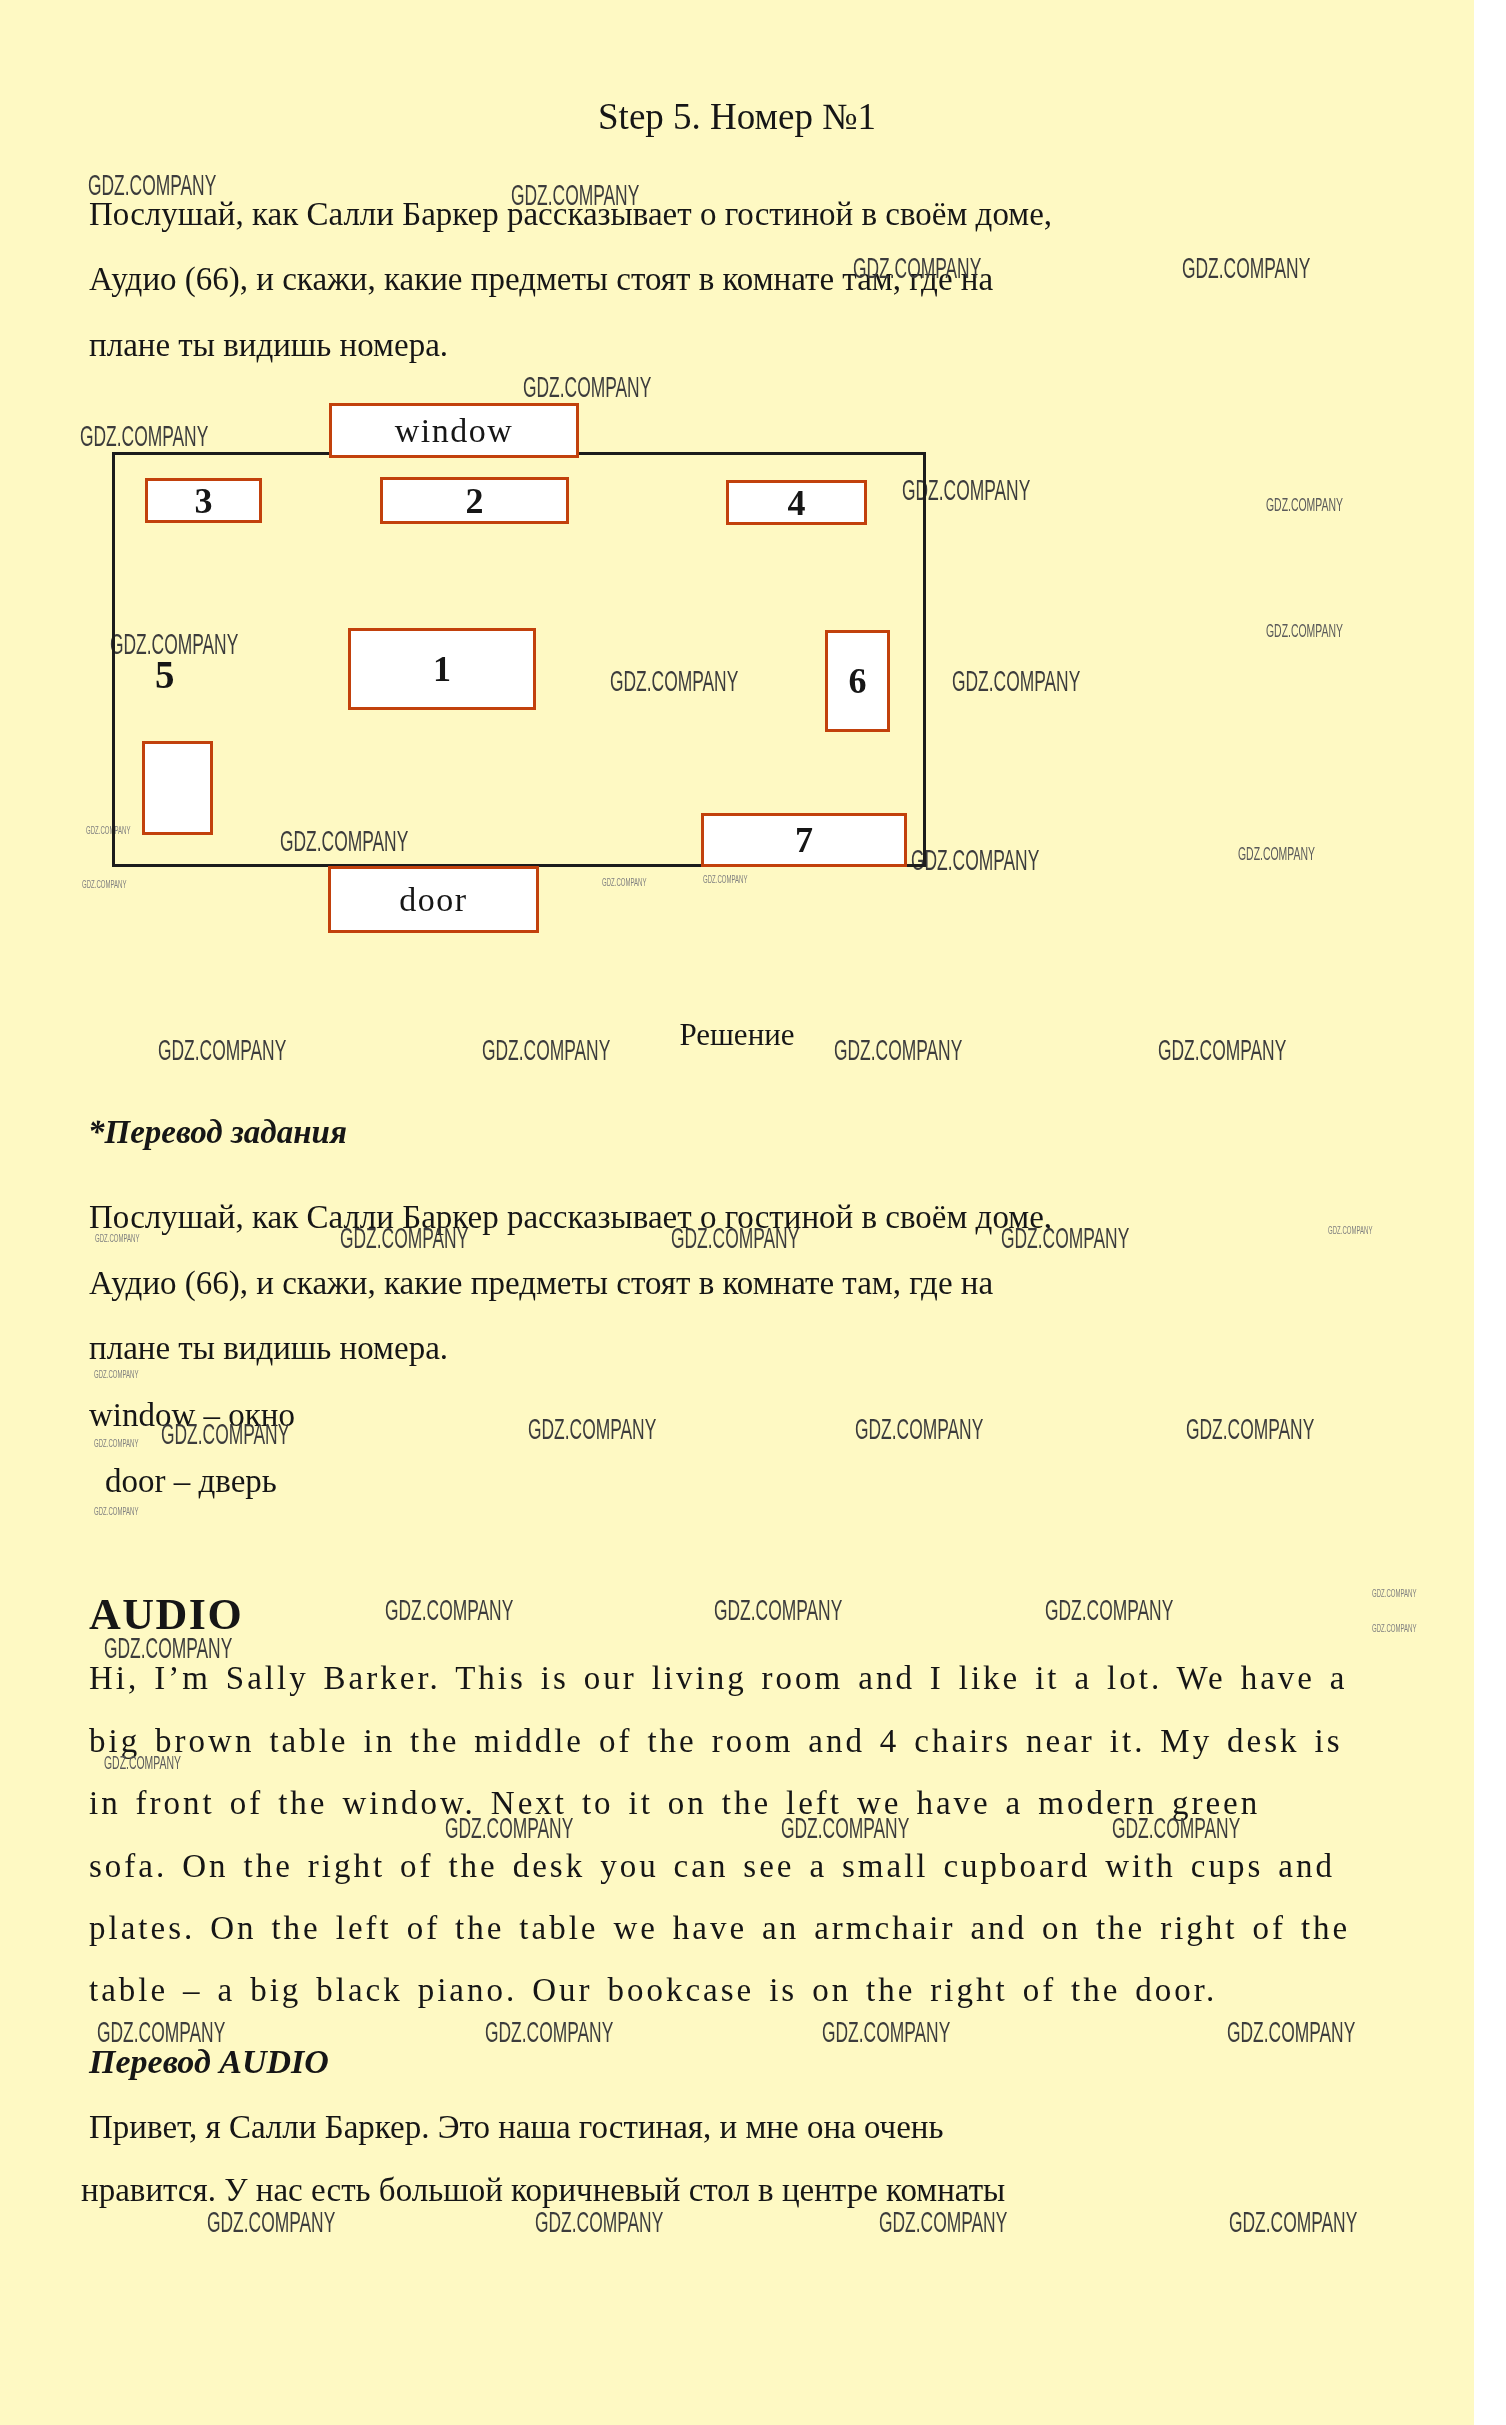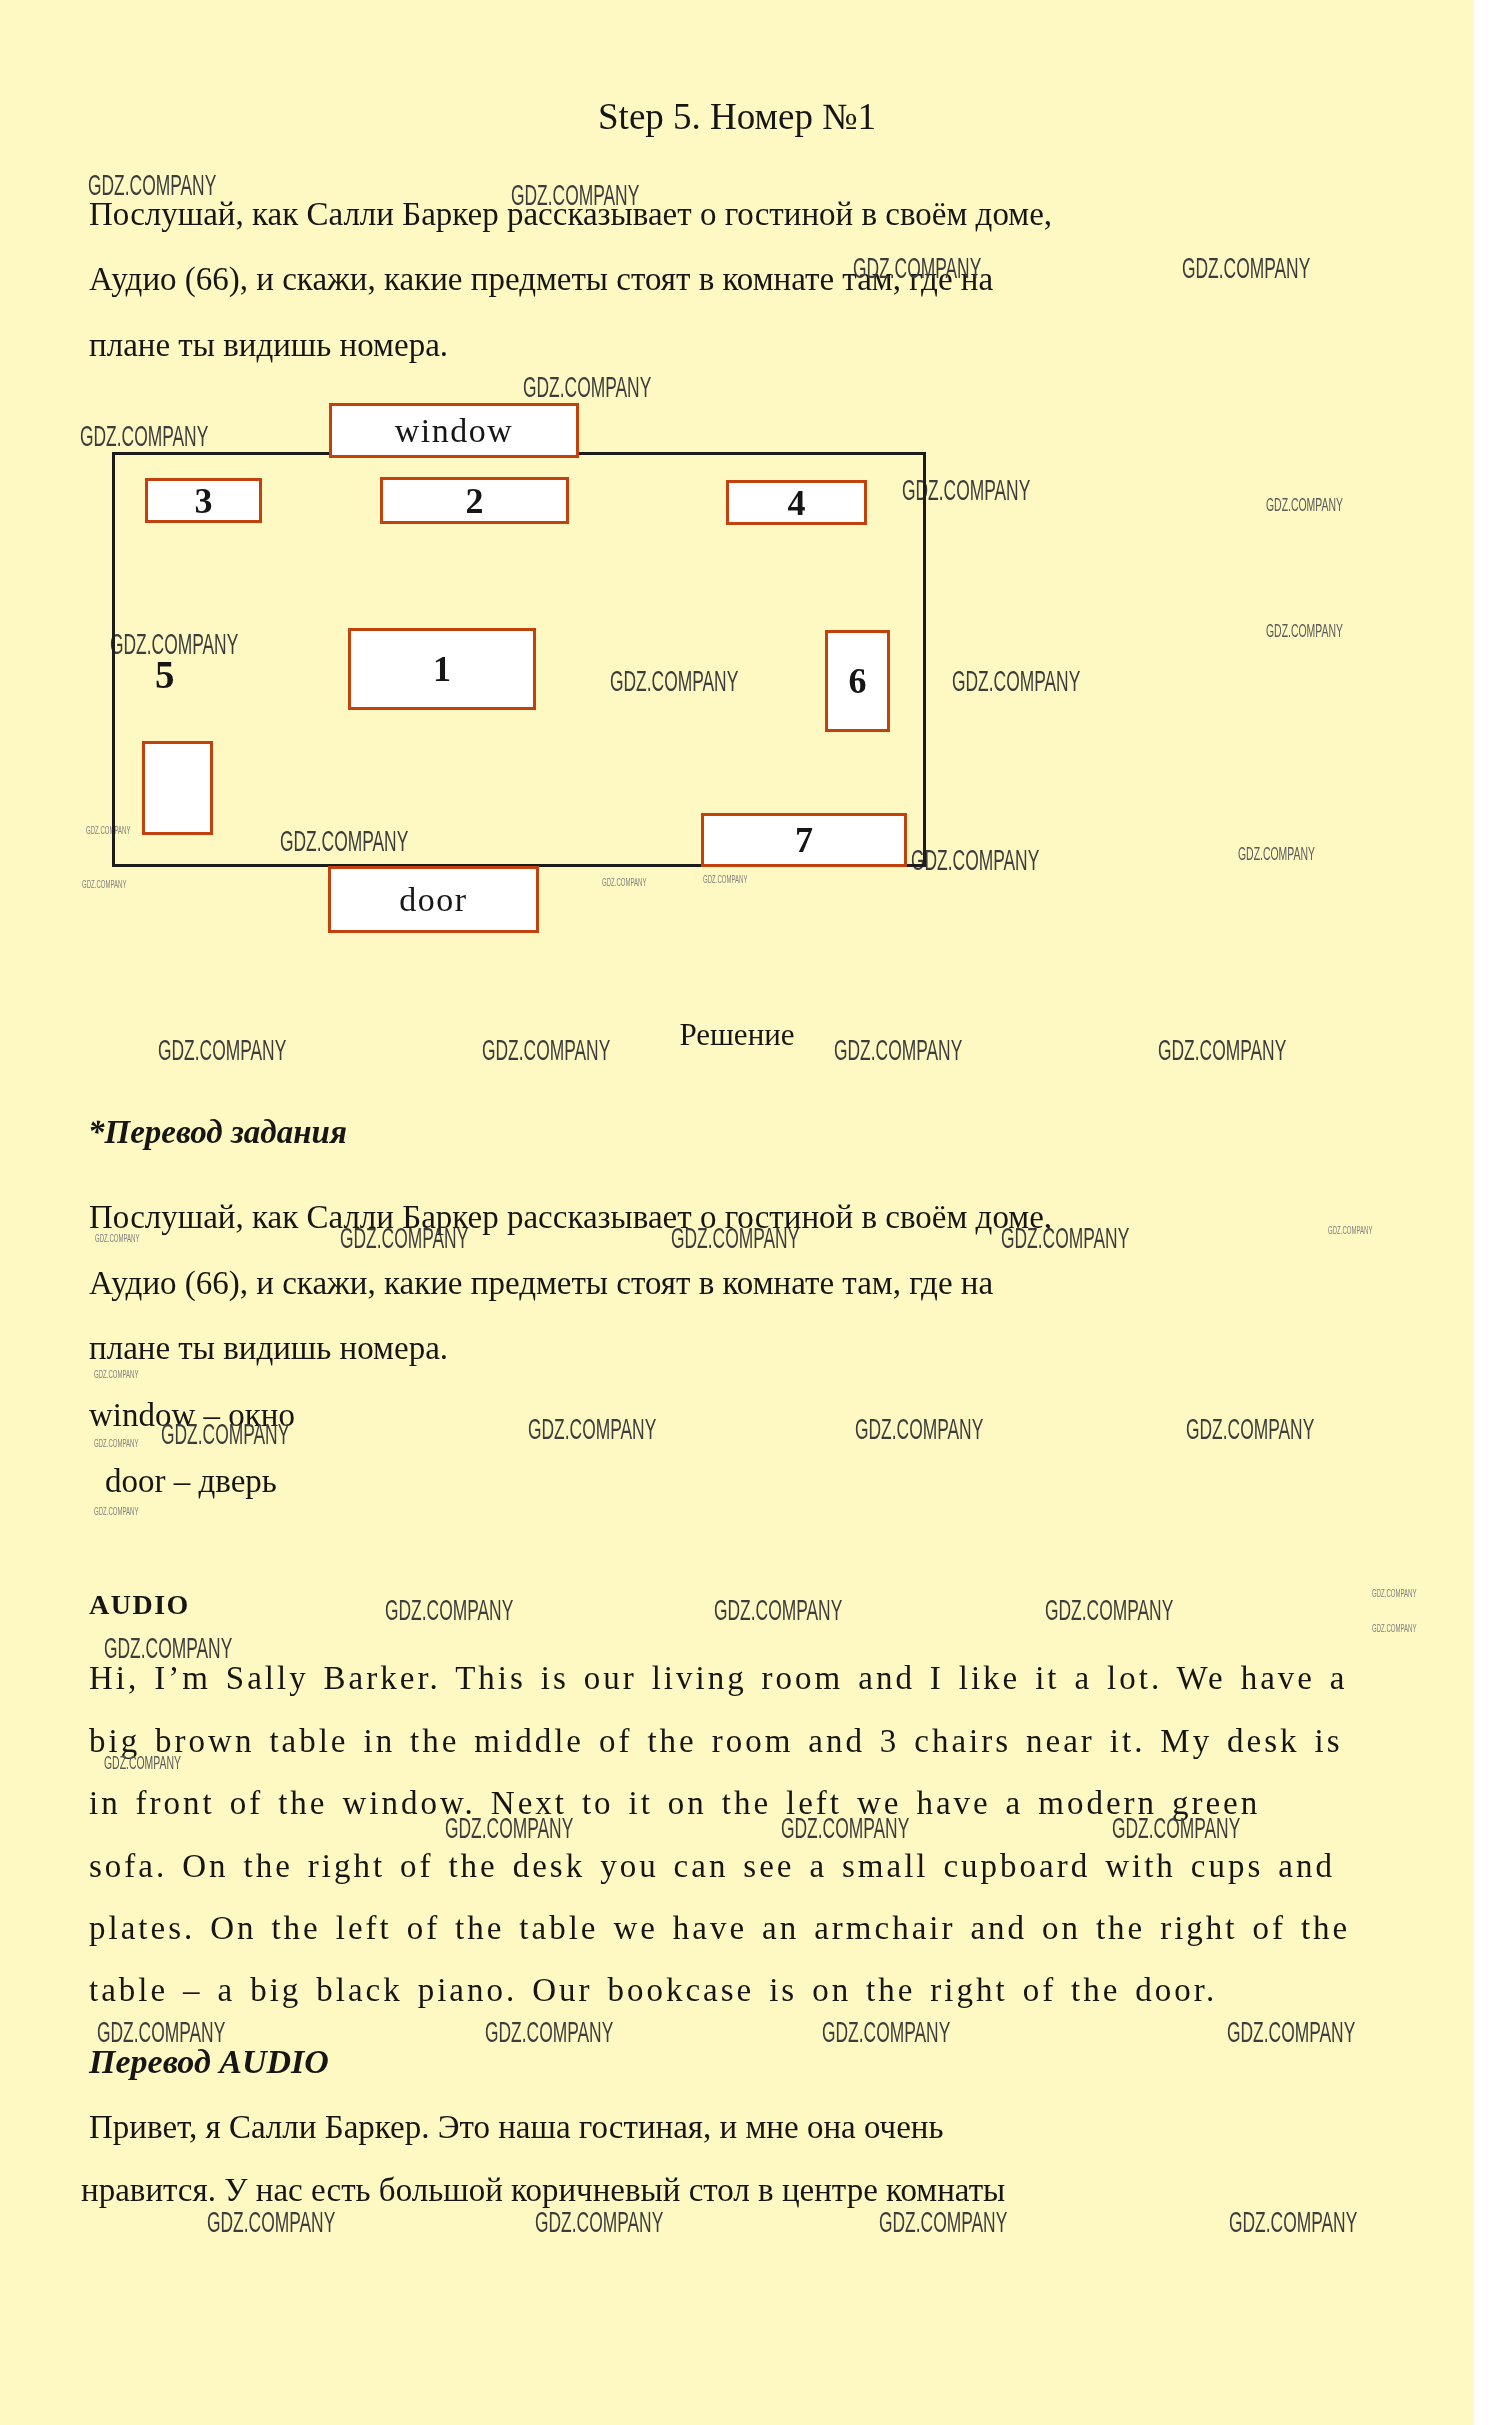--- a/index.html
+++ b/index.html
@@ -34,21 +34,21 @@
   .h-bolditalic{
     position:absolute;
     white-space:nowrap;
     font-size:34px;
     font-weight:700;
     font-style:italic;
   }
   .h-bold{
     position:absolute;
     white-space:nowrap;
-    font-size:28px;
+    font-size:44px;
     font-weight:700;
     letter-spacing:1.5px;
   }
   
   .wm{
     position:absolute;
     font-family:"Liberation Sans", sans-serif;
     white-space:nowrap;
     transform:scaleX(0.58);
     transform-origin:left top;
@@ -168,21 +168,21 @@
 
   <div class="h-bolditalic" style="left:88px;top:1114px;font-size:33px;">*Перевод задания</div>
   <div class="line" style="left:89px;top:1198px;">Послушай, как Салли Баркер рассказывает о гостиной в своём доме,</div>
   <div class="line" style="left:89px;top:1264px;">Аудио (66), и скажи, какие предметы стоят в комнате там, где на</div>
   <div class="line" style="left:89px;top:1329px;">плане ты видишь номера.</div>
   <div class="line" style="left:89px;top:1396px;">window – окно</div>
   <div class="line" style="left:89px;top:1462px;margin-left:16px;">door – дверь</div>
 
   <div class="h-bold" style="left:89px;top:1589px;">AUDIO</div>
   <div class="line eng" style="left:89px;top:1659px;">Hi, I’m Sally Barker. This is our living room and I like it a lot. We have a</div>
-  <div class="line eng" style="left:89px;top:1722px;">big brown table in the middle of the room and 3 chairs near it. My desk is</div>
+  <div class="line eng" style="left:89px;top:1722px;">big brown table in the middle of the room and 4 chairs near it. My desk is</div>
   <div class="line eng" style="left:89px;top:1784px;">in front of the window. Next to it on the left we have a modern green</div>
   <div class="line eng" style="left:89px;top:1909px;">plates. On the left of the table we have an armchair and on the right of the</div>
   <div class="line eng" style="left:89px;top:1847px;">sofa. On the right of the desk you can see a small cupboard with cups and</div>
   <div class="line eng" style="left:89px;top:1971px;">table – a big black piano. Our bookcase is on the right of the door.</div>
 
   <div class="h-bolditalic" style="left:89px;top:2043px;text-align:center;">Перевод AUDIO</div>
   <div class="line" style="left:89px;top:2108px;">Привет, я Салли Баркер. Это наша гостиная, и мне она очень</div>
   <div class="line" style="left:81px;top:2171px;">нравится. У нас есть большой коричневый стол в центре комнаты</div>
 
 </div>

